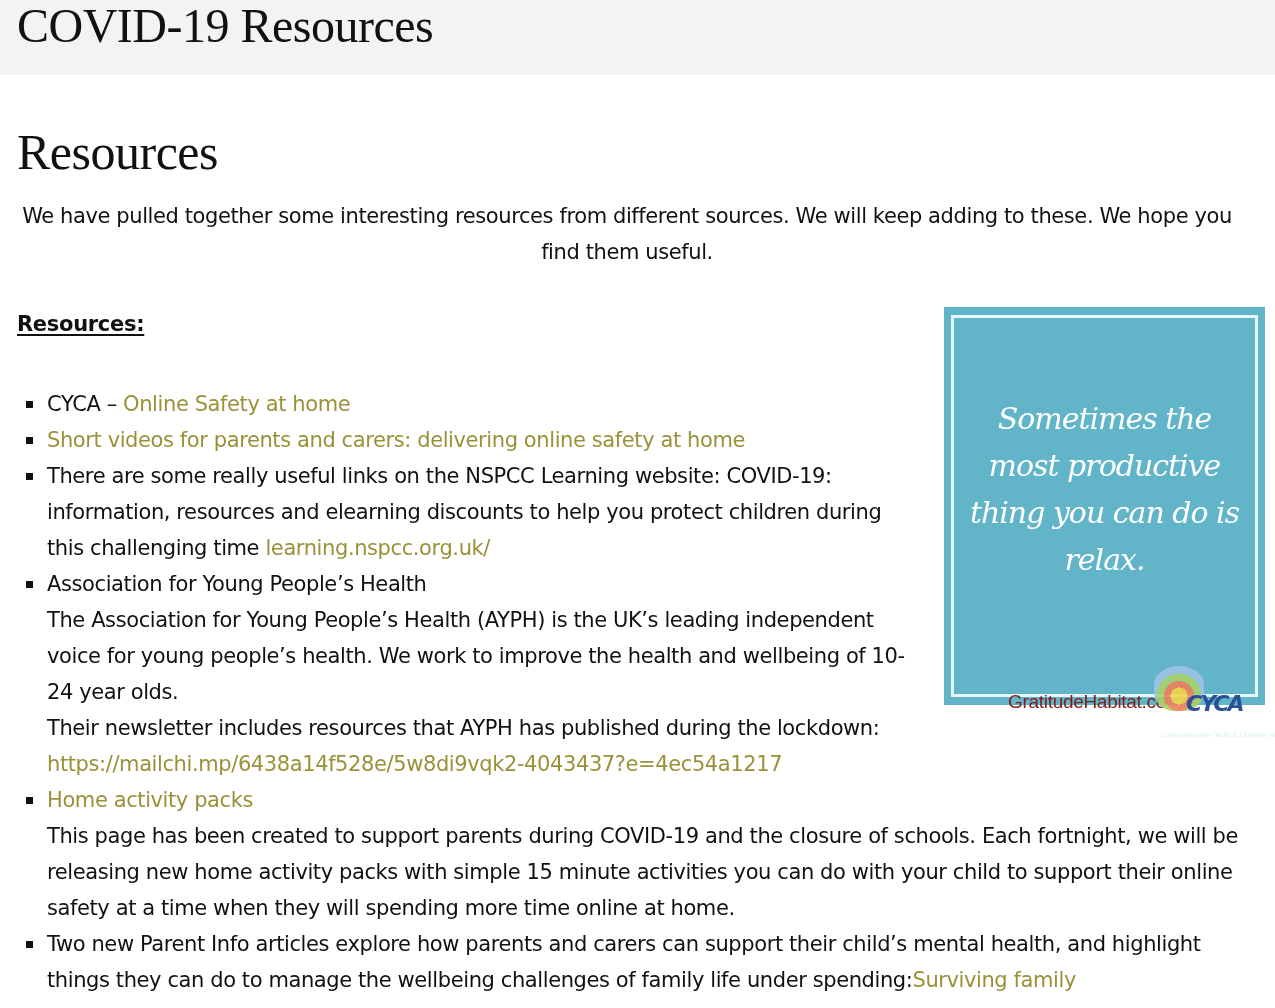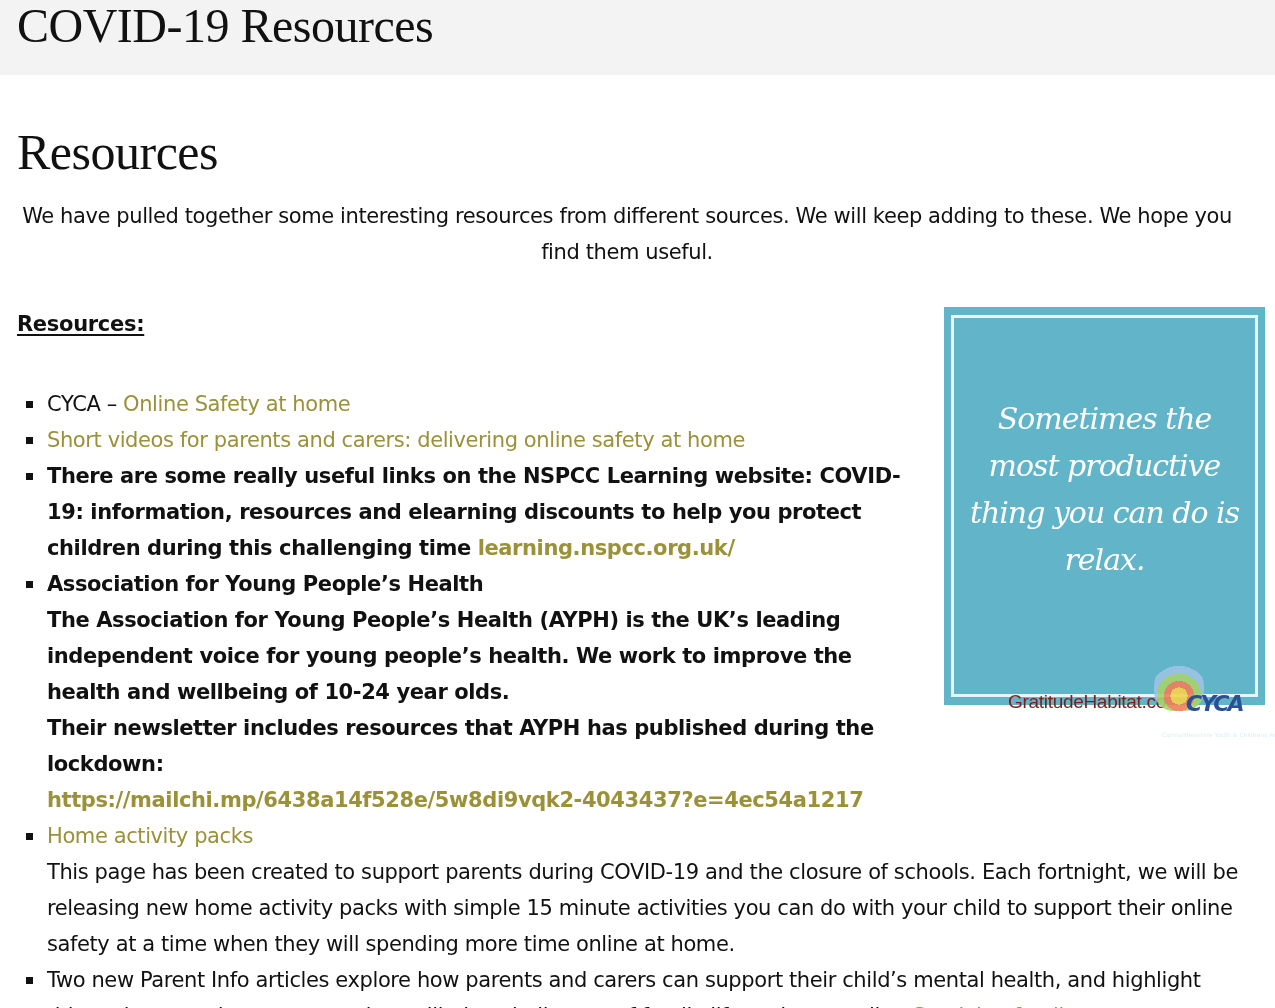--- a/index.html
+++ b/index.html
@@ -160,21 +160,21 @@
       left: -21px;
       top: 15px;
       width: 7px;
       height: 7px;
       background: #111;
     }
     a.link {
       color: #9a9138;
       text-decoration: none;
     }
-    .narrow { width: 860px; font-weight: bold; }
+    .narrow { width: 860px; }
     .wide { width: 1220px; }
   </style>
 </head>
 <body>
 
 <header class="page-header">
   <h1>COVID-19 Resources</h1>
 </header>
 
 <main class="content">

